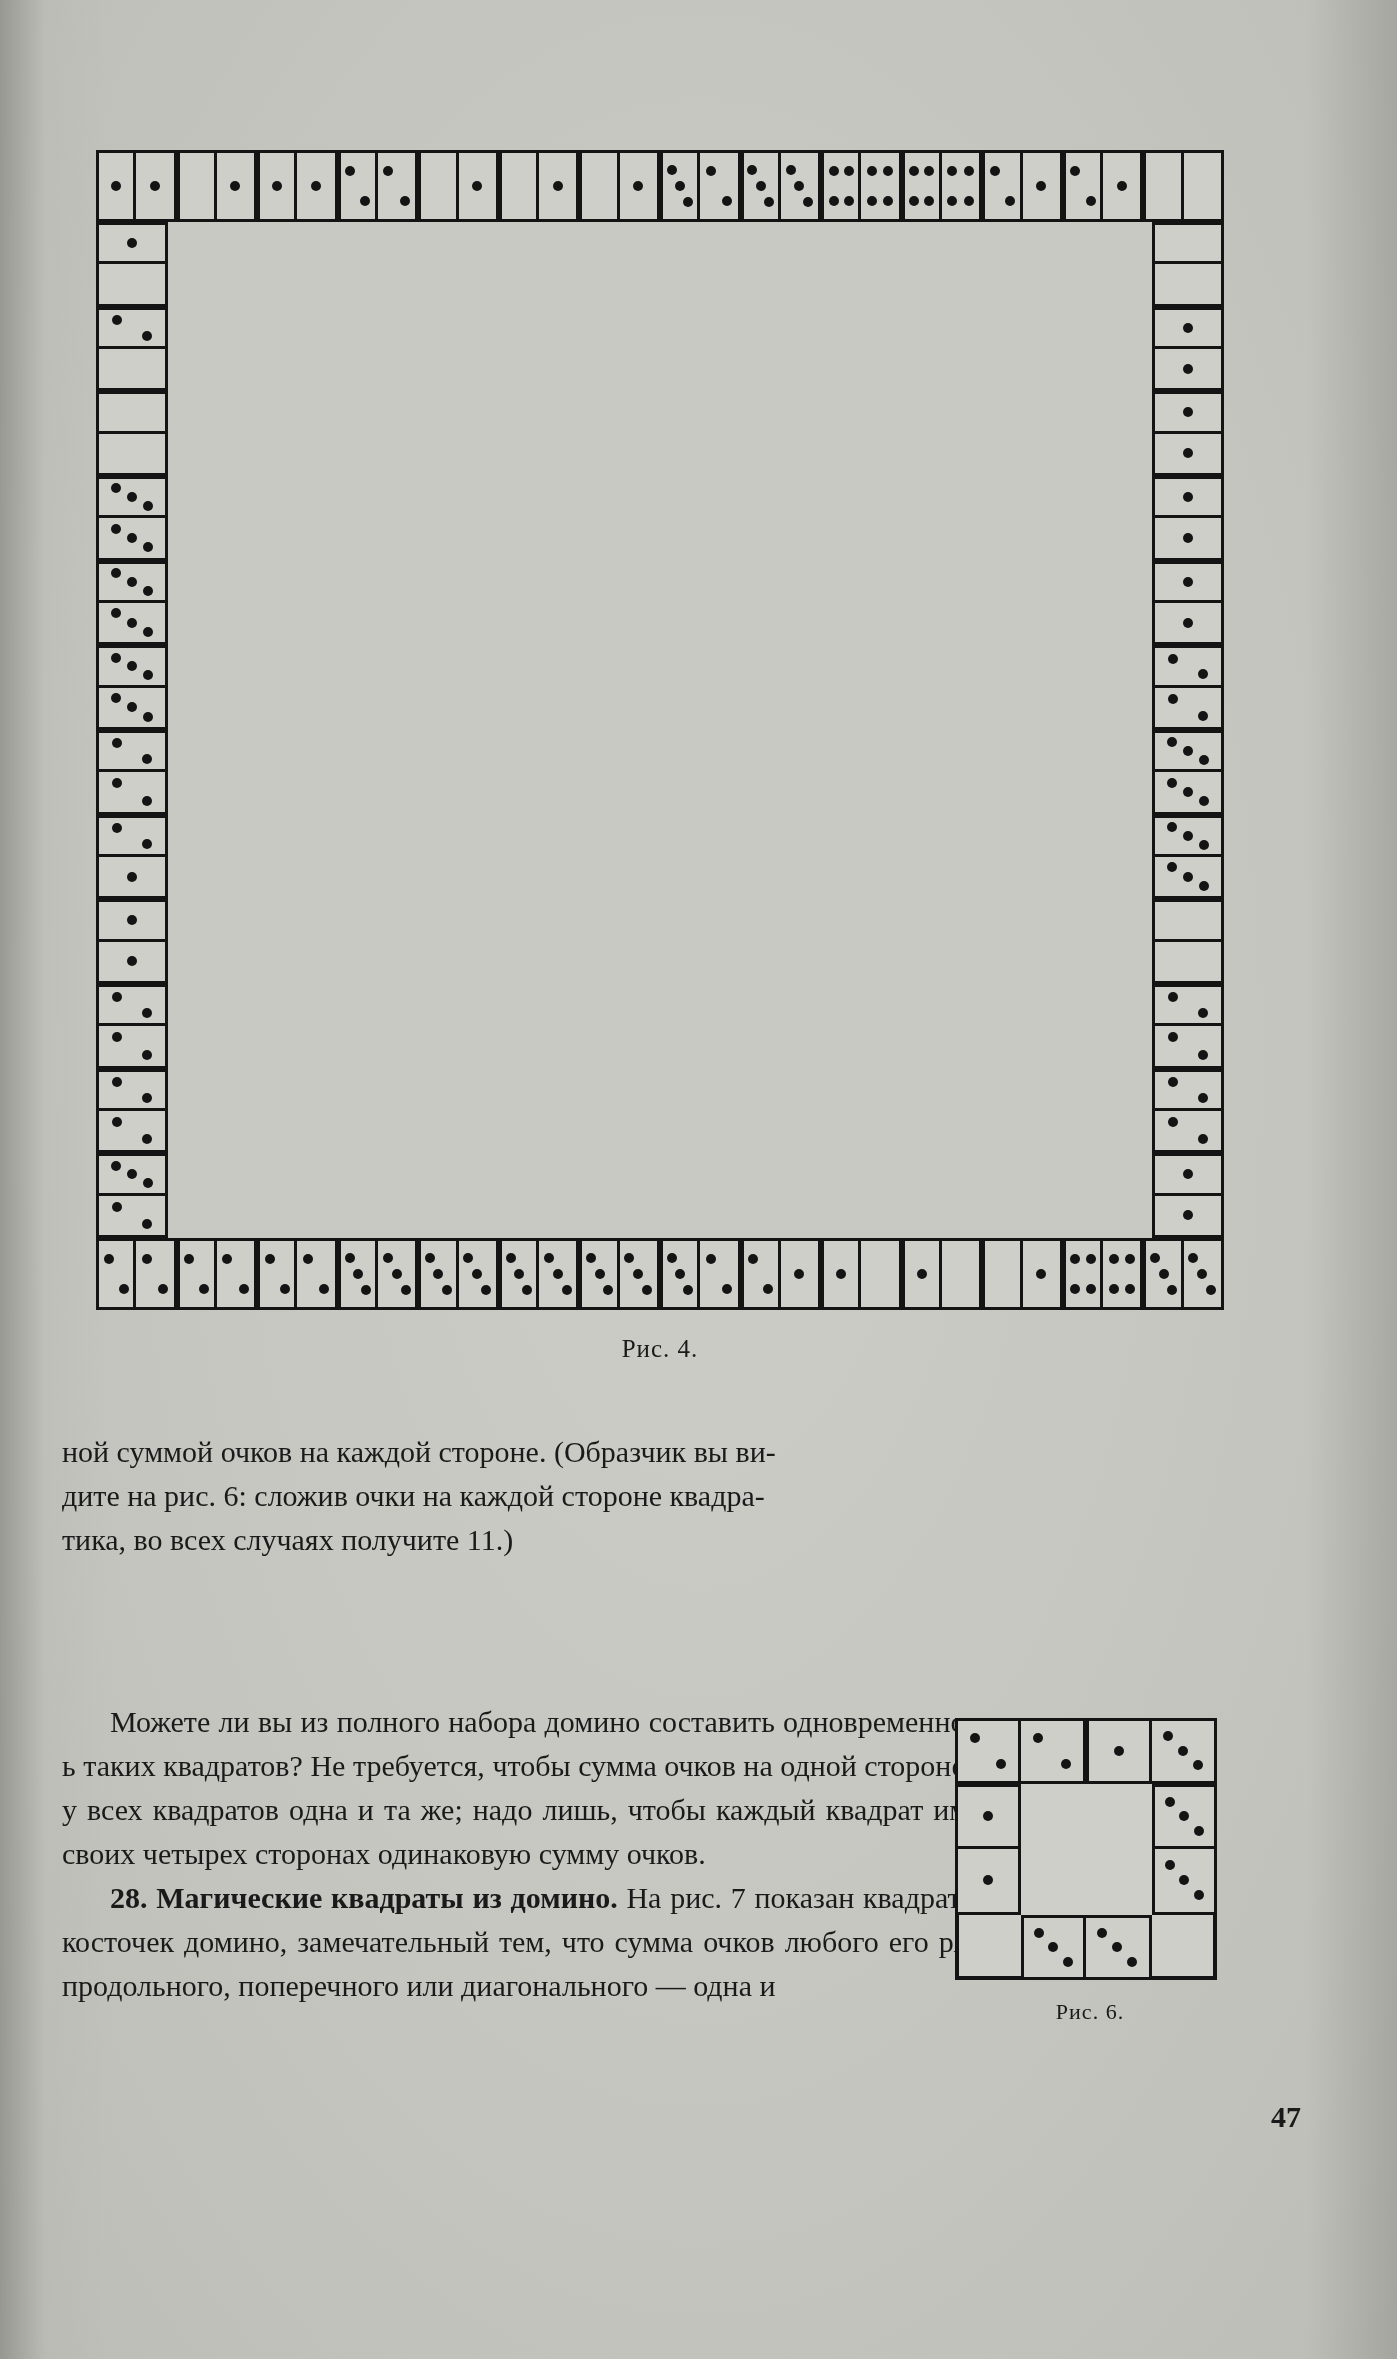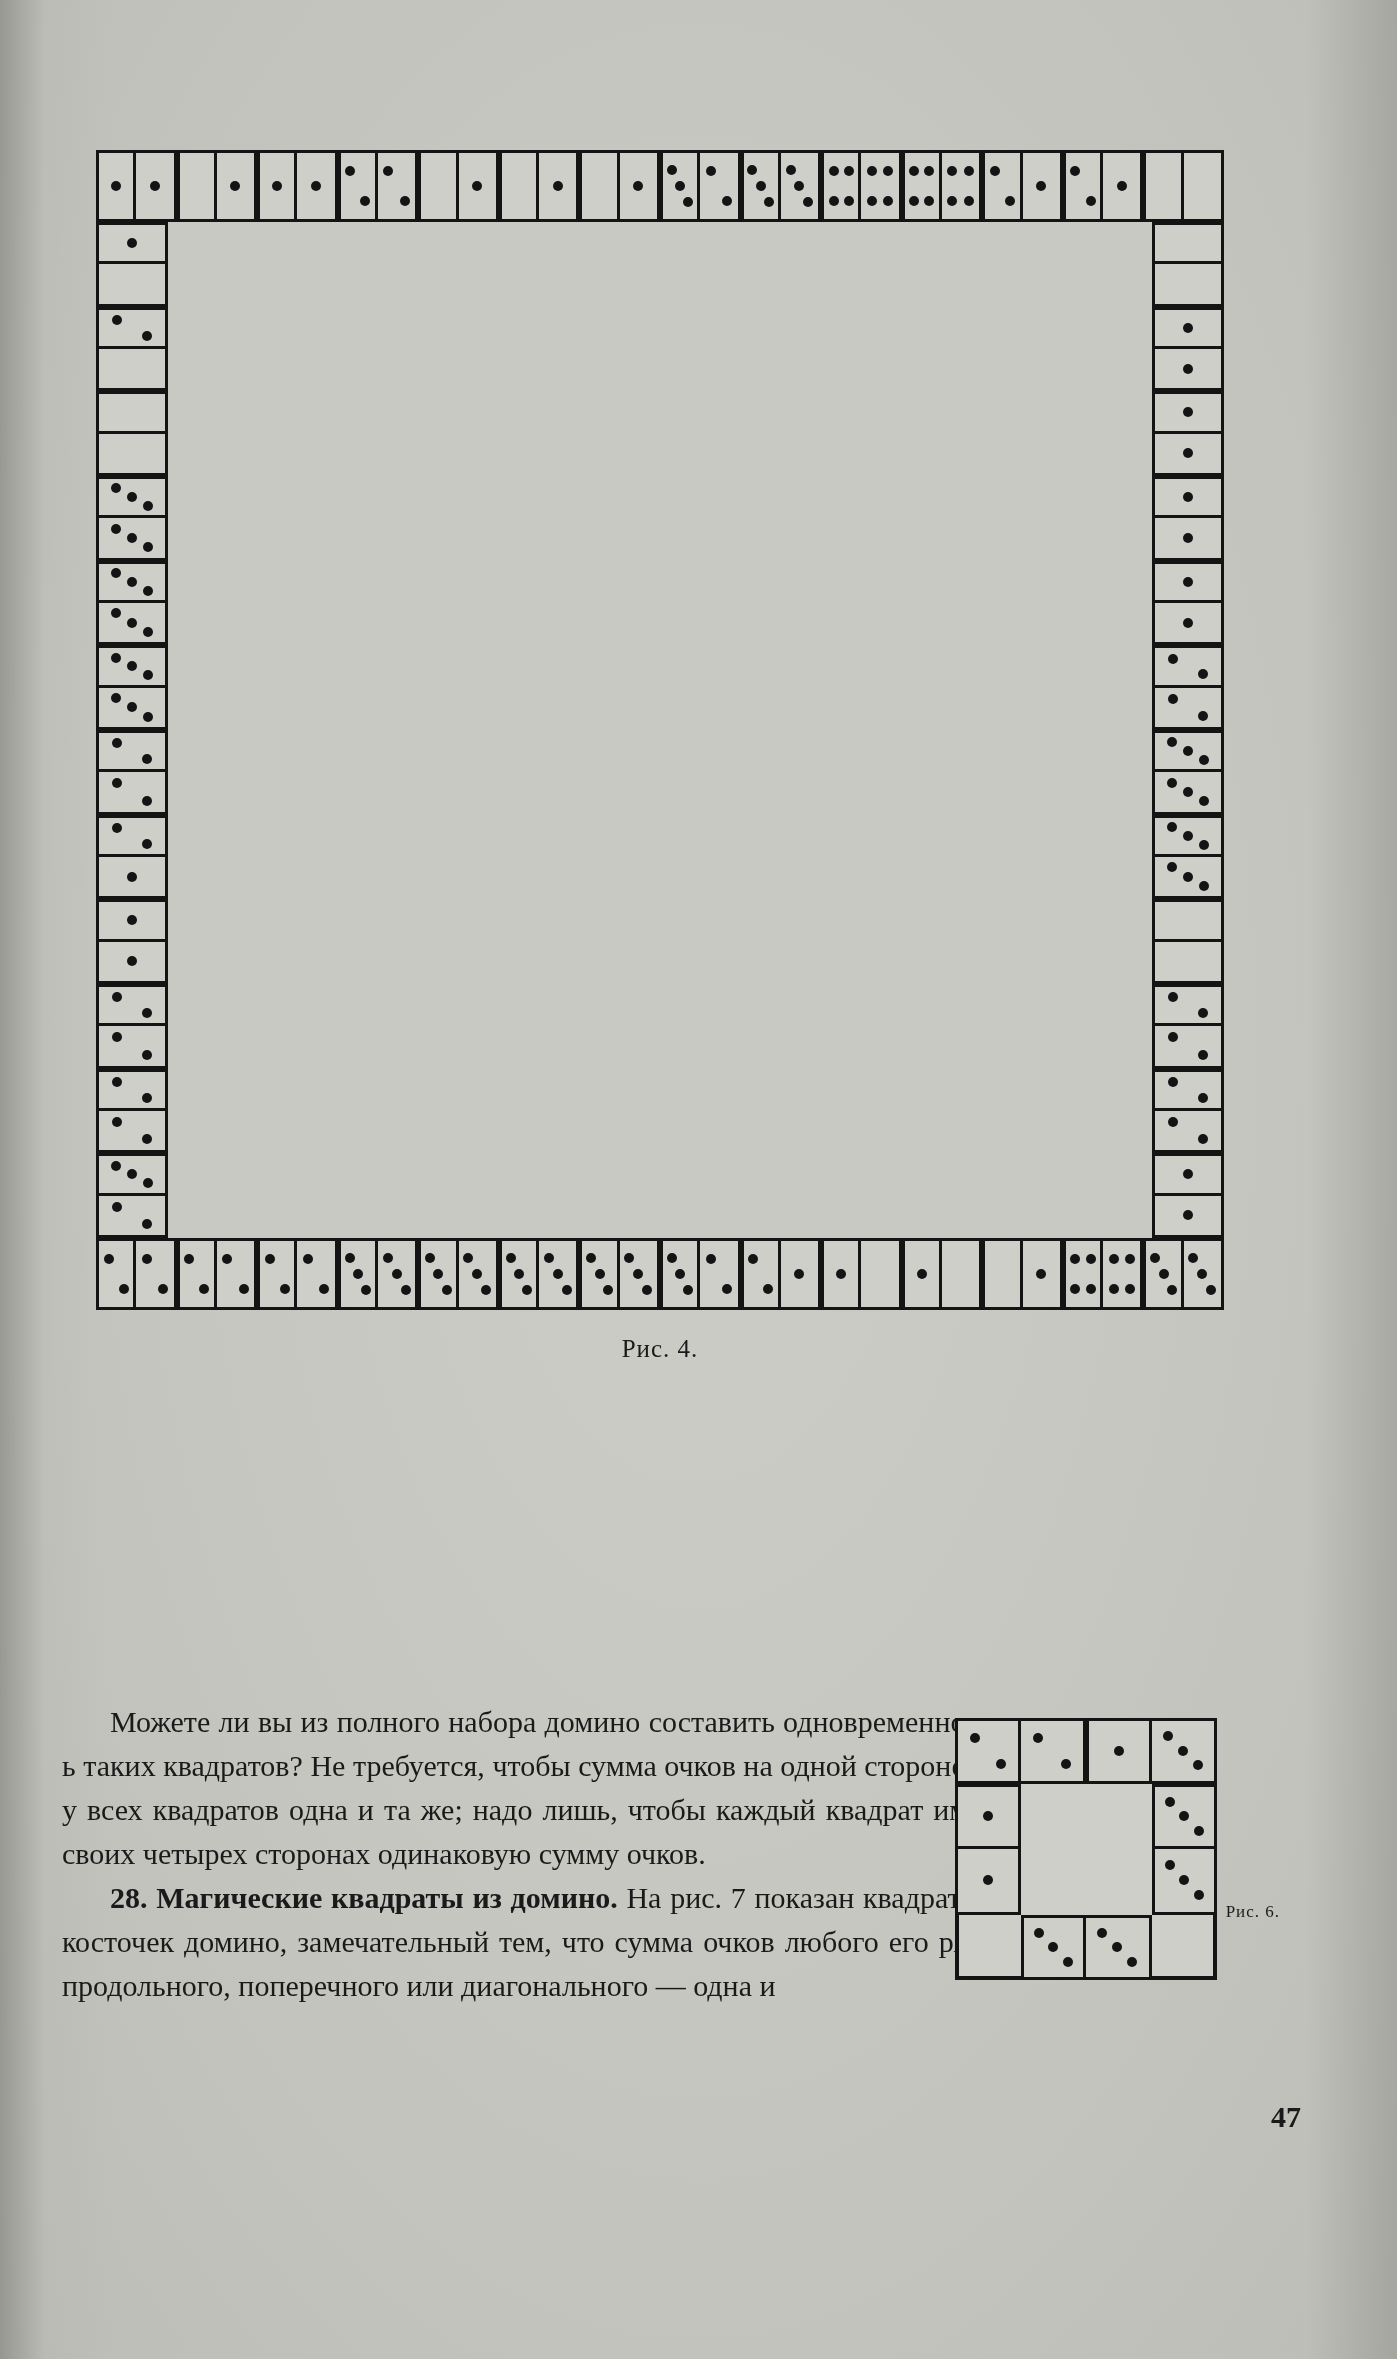--- a/index.html
+++ b/index.html
@@ -115,24 +115,24 @@
   #fig6-box {
     position: absolute;
     inset: 0;
     border: 4px solid #141414;
     box-sizing: border-box;
     background: #cfcfc9;
   }
   #fig6-caption {
     position: absolute;
     left: 900px;
-    top: 1902px;
+    top: 1999px;
     width: 380px;
-    text-align: right;
-    font-size: 17px;
+    text-align: center;
+    font-size: 22px;
     letter-spacing: 1px;
   }
 
   #page-number {
     position: absolute;
     right: 96px;
     top: 2100px;
     font-size: 30px;
     font-weight: bold;
   }
@@ -621,20 +621,25 @@
             <div class="pip sm" style="left: 50%; top: 50%;"></div>
           </div>
           <div class="half b">
             <div class="pip sm" style="left: 50%; top: 50%;"></div>
           </div>
         </div>
       </div>
     <div id="fig5-caption">Рис. 4.</div>
   </div>
 
+  <div id="body-text">
+    <p>ной суммой очков на каждой стороне. (Образчик вы ви-</p>
+    <p>дите на рис. 6: сложив очки на каждой стороне квадра-</p>
+    <p>тика, во всех случаях получите 11.)</p>
+  </div>
 
   <div id="para-wrap">
     <div id="float-fig6"></div>
     <p>Можете ли вы из полного набора домино составить одновременно с е м ь таких квадратов? Не требуется, чтобы сумма очков на одной стороне была у всех квадратов одна и та же; надо лишь, чтобы каждый квадрат имел на своих четырех сторонах одинаковую сумму очков.</p>
     <p><span class="bold">28. Магические квадраты из домино.</span><span> На рис. 7 показан квадрат из 18 косточек домино, замечательный тем, что сумма очков любого его ряда — продольного, поперечного или диагонального — одна и</span></p>
   </div>
 
   <div id="fig6">
     <div id="fig6-box"></div>
     <div id="fig6-tiles">

